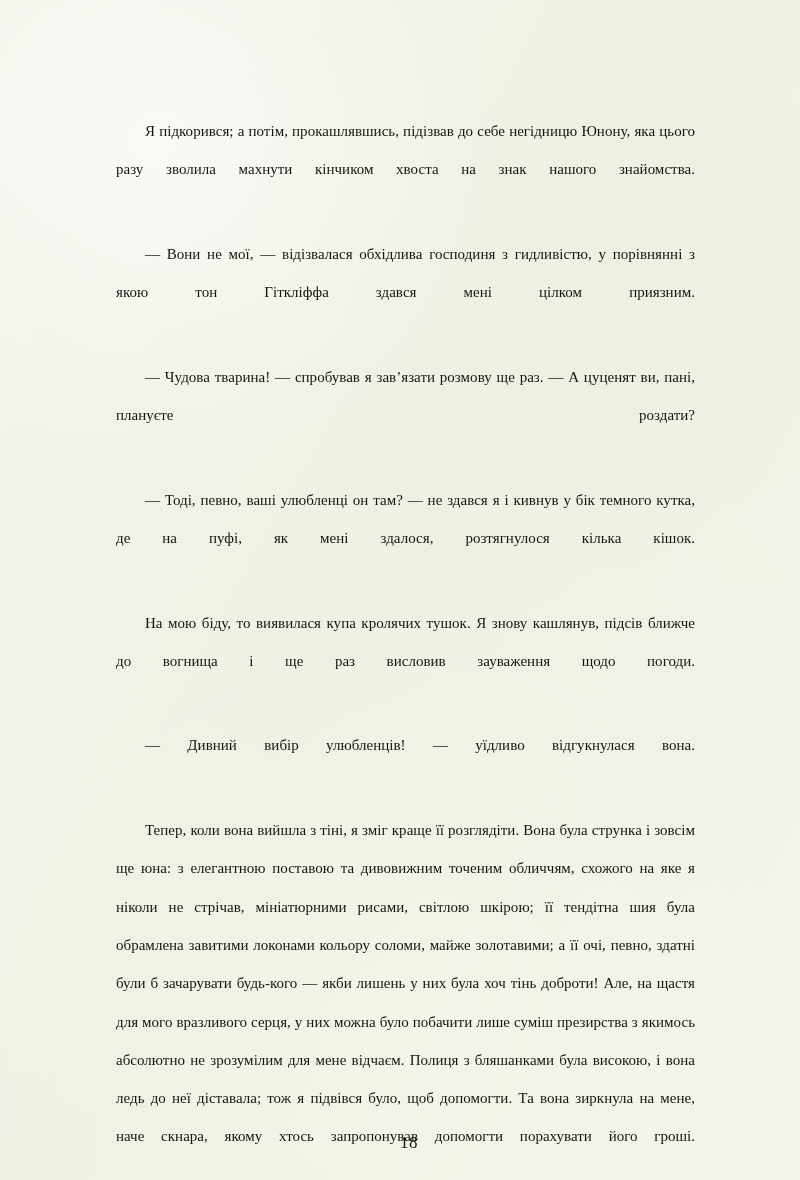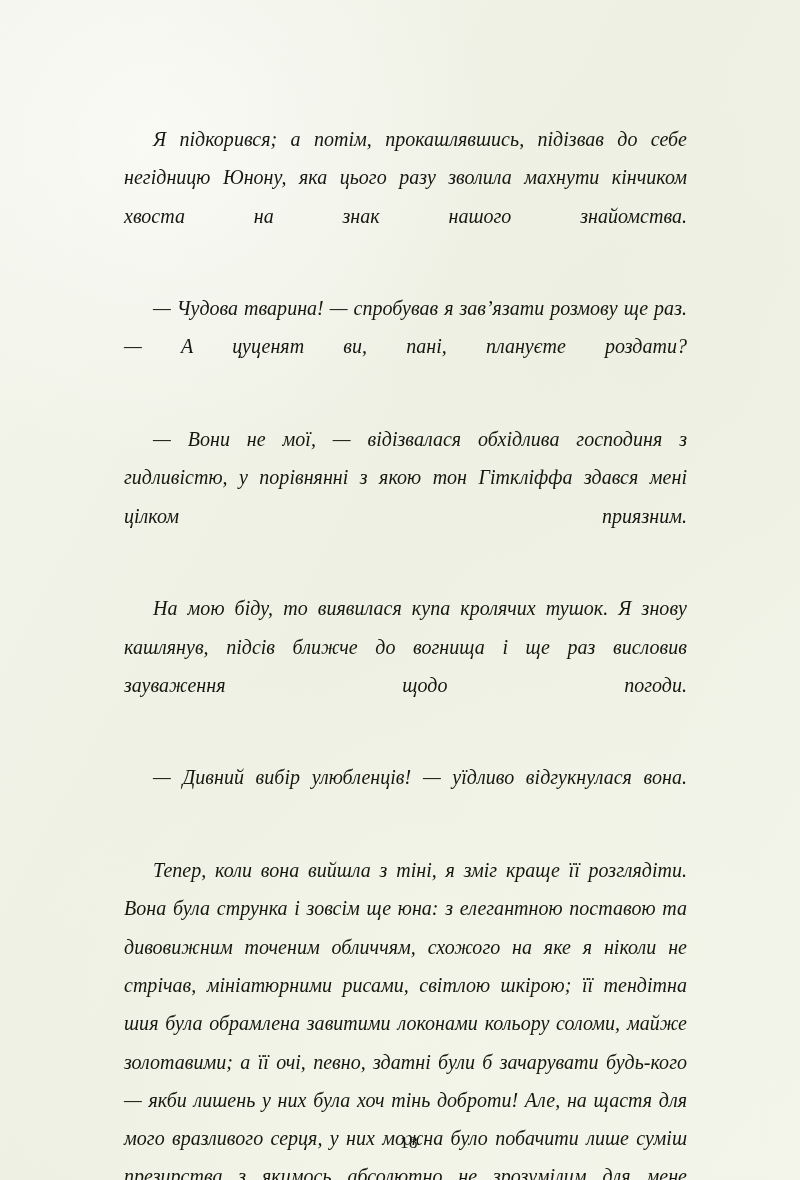--- a/index.html
+++ b/index.html
@@ -35,30 +35,29 @@
   }
 
   .text-block {
     position: absolute;
     left: 108px;
     top: 104px;
     width: 595px;
   }
 
   p.para {
-    margin: 16px;
+    margin: 8px;
     text-indent: 29px;
     text-align: justify;
     text-justify: inter-word;
-    font-size: 20px;
+    font-size: 15px;
     line-height: 38.3px;
     letter-spacing: 0.02px;
     word-spacing: 0.2px;
     hyphens: manual;
-    font-style: italic;
   }
 
   
   p.para:after {
     content: "";
     display: inline-block;
     width: 100%;
   }
 
   .folio {
@@ -76,22 +75,23 @@
   }
 </style>
 </head>
 <body style="background: rgb(239, 241, 229); color: rgb(21, 22, 15);">
 
 <div class="page">
   <div class="paper-texture"></div>
 
   <div class="text-block">
     <p class="para">Я підкорився; а потім, прокашлявшись, підізвав до себе негідницю Юнону, яка цього разу зволила махнути кінчиком хвоста на знак нашого знайомства.</p>
+    <p class="para">— Вони не мої, — відізвалася обхідлива господиня з гидливістю, у порівнянні з якою тон Гіткліффа здався мені цілком приязним.</p>
     <p class="para">— Чудова тварина! — спробував я зав’язати розмову ще раз. — А цуценят ви, пані, плануєте роздати?</p>
-    <p class="para">— Вони не мої, — відізвалася обхідлива господиня з гидливістю, у порівнянні з якою тон Гіткліффа здався мені цілком приязним.</p>
+    <p class="para">— Тоді, певно, ваші улюбленці он там? — не здався я і кивнув у бік темного кутка, де на пуфі, як мені здалося, розтягнулося кілька кішок.</p>
     <p class="para">На мою біду, то виявилася купа кролячих тушок. Я знову кашлянув, підсів ближче до вогнища і ще раз висловив зауваження щодо погоди.</p>
     <p class="para">— Дивний вибір улюбленців! — уїдливо відгукнулася вона.</p>
     <p class="para">Тепер, коли вона вийшла з тіні, я зміг краще її розглядіти. Вона була струнка і зовсім ще юна: з елегантною поставою та дивовижним точеним обличчям, схожого на яке я ніколи не стрічав, мініатюрними рисами, світлою шкірою; її тендітна шия була обрамлена завитими локонами кольору соломи, майже золотавими; а її очі, певно, здатні були б зачарувати будь-кого — якби лишень у них була хоч тінь доброти! Але, на щастя для мого вразливого серця, у них можна було побачити лише суміш презирства з якимось абсолютно не зрозумілим для мене відчаєм. Полиця з бляшанками була високою, і вона ледь до неї діставала; тож я підвівся було, щоб допомогти. Та вона зиркнула на мене, наче скнара, якому хтось запропонував допомогти порахувати його гроші.</p>
   </div>
 
   <div class="folio">
     <span class="folio-num">18</span>
   </div>
 </div>
 

